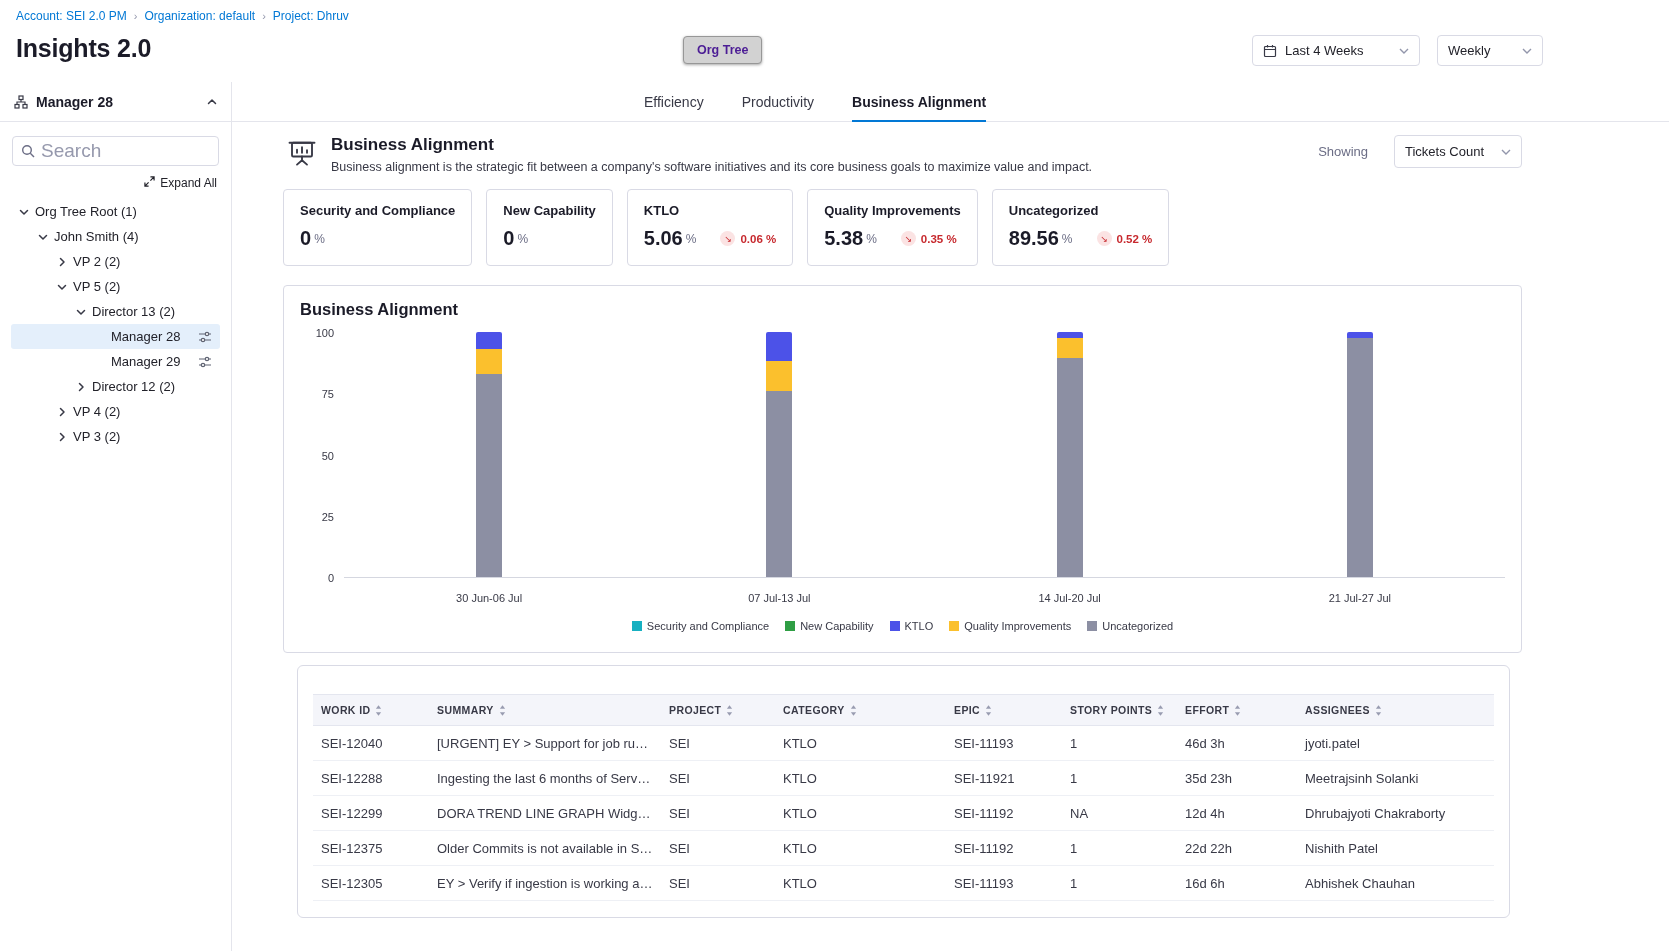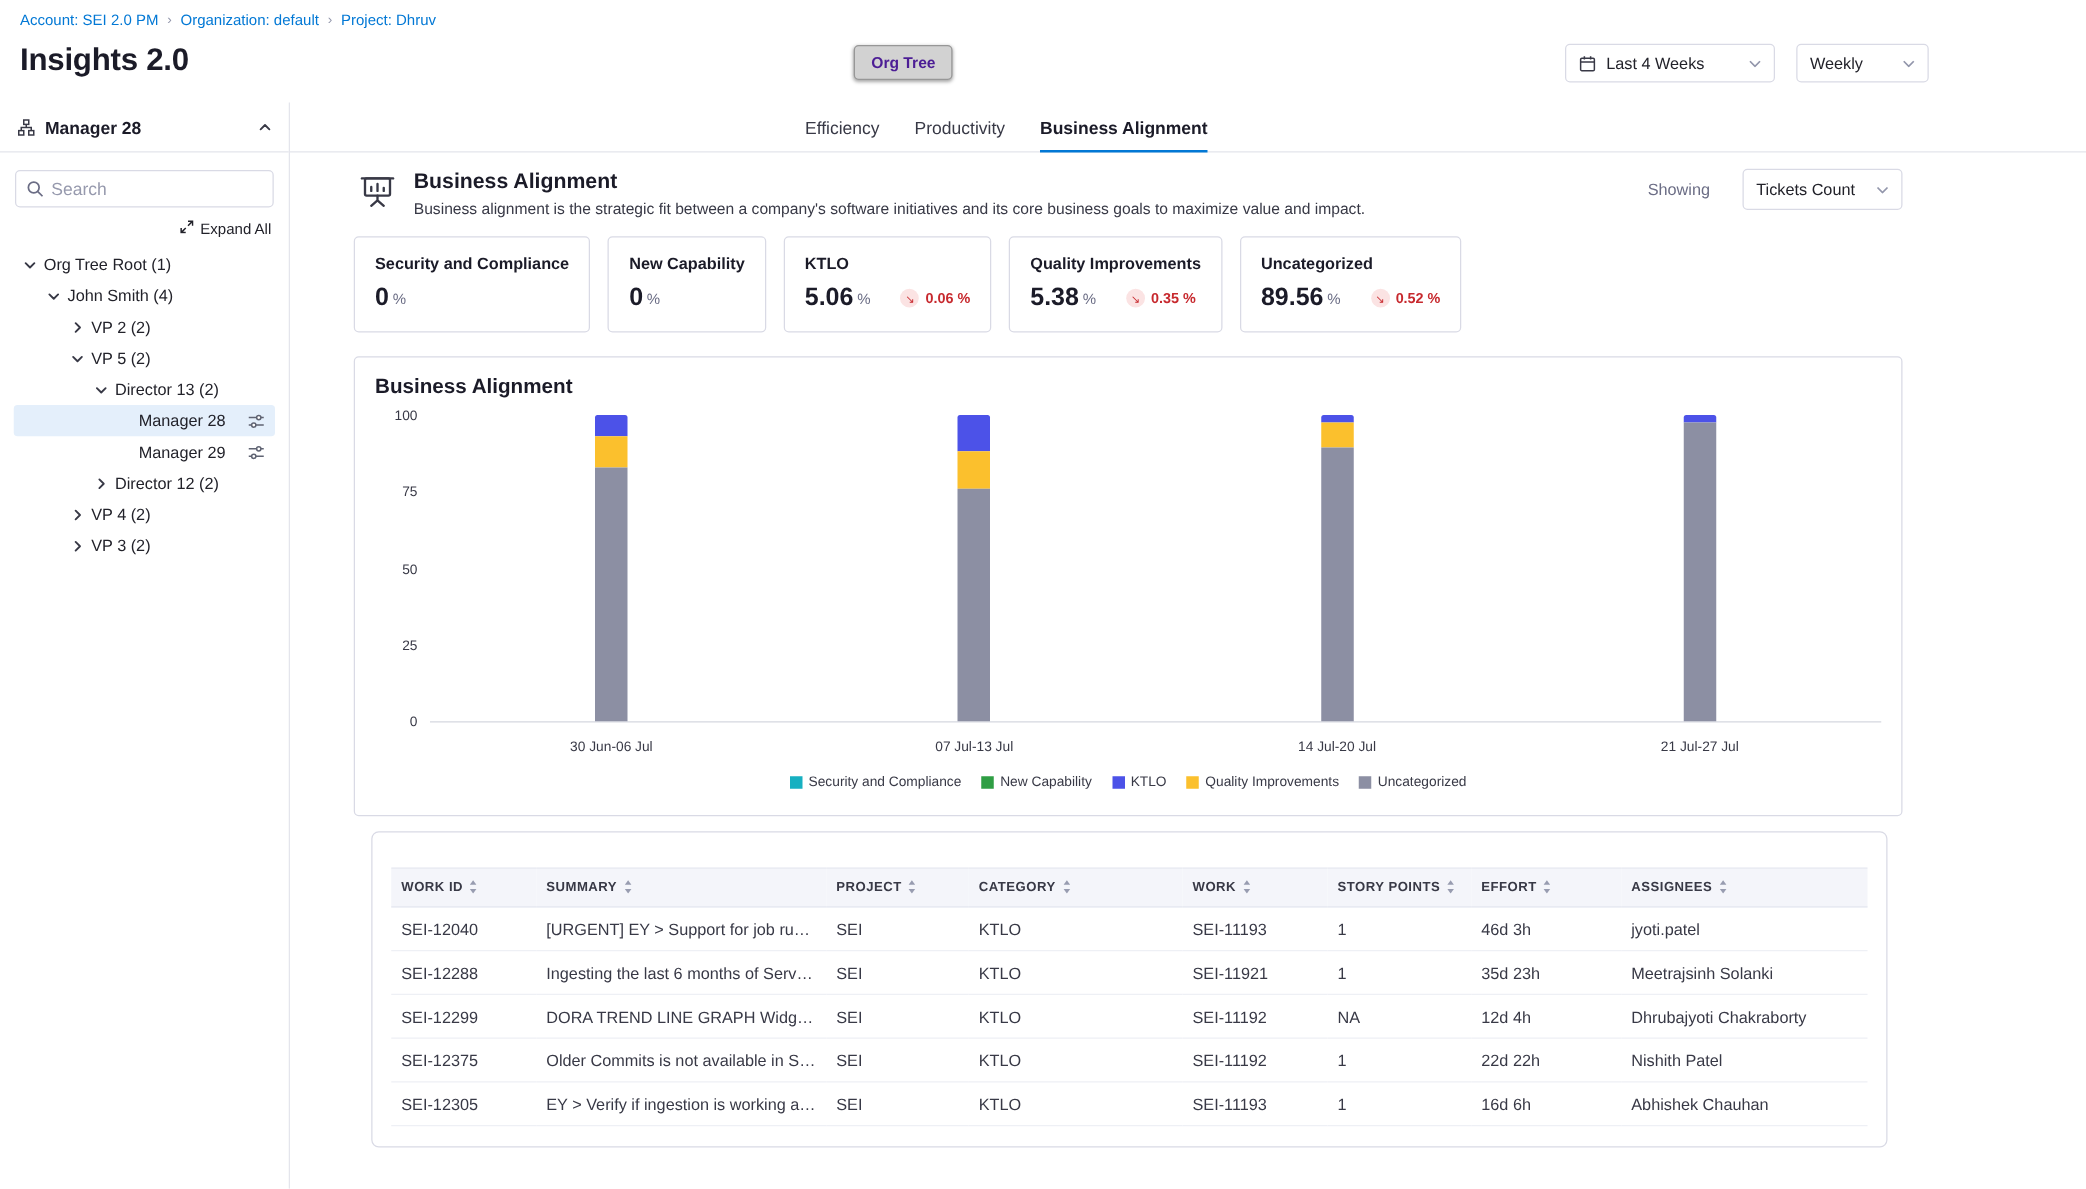--- a/index.html
+++ b/index.html
@@ -27,35 +27,35 @@
   .sidebar { width:232px; border-right:1px solid #e4e5ec; flex-shrink:0; }
   .main { flex:1; min-width:0; }
 
   
   .sb-header { height:40px; border-bottom:1px solid #e4e5ec; display:flex; align-items:center; gap:8px;
     padding:0 14px; font-size:14px; font-weight:700; color:#1b1b28; }
   .sb-collapse { margin-left:auto; color:#383946; cursor:pointer; display:flex; }
   .rot-up svg { transform:rotate(-90deg); }
   .sb-search { margin:14px 12px 0; height:30px; border:1px solid #d9dae5; border-radius:4px; display:flex;
     align-items:center; padding:0 8px; gap:6px; background:#fff; }
-  .sb-search input { border:none; outline:none; flex:1; font-size:14px; font-family:inherit; color:#1d4ed8; min-width:0; background:transparent; }
+  .sb-search input { border:none; outline:none; flex:1; font-size:19px; font-family:inherit; color:#1d4ed8; min-width:0; background:transparent; }
   .sb-search input::placeholder { color:#9699ad; }
   .sb-expand { display:flex; justify-content:flex-end; align-items:flex-start; gap:5px; margin:10px 14px 9px;
     font-size:12px; color:#22222a; cursor:pointer; }
   .tree-row { height:25px; margin:0 11px; display:flex; align-items:center; font-size:13px; color:#22222a;
     border-radius:3px; cursor:pointer; }
   .tree-row.selected { background:#e4effb; }
   .tree-chevron { width:14px; display:flex; justify-content:center; color:#383946; flex-shrink:0; margin-right:4px; }
   .tree-chevron.expanded svg { transform:rotate(90deg); }
   .tree-spacer { width:18px; flex-shrink:0; }
   .tree-label { white-space:nowrap; }
   .tree-filter { margin-left:auto; margin-right:8px; color:#5f6372; display:flex; }
 
   
-  .tabs { height:40px; border-bottom:1px solid #e4e5ec; display:flex; gap:28px; padding-left:412px; }
+  .tabs { height:40px; border-bottom:1px solid #e4e5ec; display:flex; gap:38px; padding-left:412px; }
   .tab { display:flex; align-items:center; font-size:14px; color:#383946; cursor:pointer; position:relative; white-space:nowrap; }
   .tab.active { color:#1b1b28; font-weight:600; }
   .tab.active::after { content:''; position:absolute; left:0; right:0; bottom:-1px; height:2px; background:#0278d5; }
 
   
   .content { padding:13px 0 0 51px; }
   .section-head { display:flex; align-items:flex-start; width:1239px; }
   .icon-box { width:38px; height:38px; margin-right:10px; display:flex; align-items:center; justify-content:center; color:#383946; }
   .sec-title { font-size:17px; font-weight:700; color:#1b1b28; }
   .sec-desc { font-size:12.5px; color:#383946; margin-top:5px; }
@@ -440,21 +440,21 @@
                     <path d="M4 12 1 8h6z" fill="#989cb0"></path>
                   </svg></th>
                 <th style="width: 114px;"><span>PROJECT</span><svg class="sort" width="7" height="11" viewBox="0 0 8 12">
                     <path d="M4 0 7 4H1z" fill="#989cb0"></path>
                     <path d="M4 12 1 8h6z" fill="#989cb0"></path>
                   </svg></th>
                 <th style="width: 171px;"><span>CATEGORY</span><svg class="sort" width="7" height="11" viewBox="0 0 8 12">
                     <path d="M4 0 7 4H1z" fill="#989cb0"></path>
                     <path d="M4 12 1 8h6z" fill="#989cb0"></path>
                   </svg></th>
-                <th style="width: 116px;"><span>WORK</span><svg class="sort" width="7" height="11" viewBox="0 0 8 12">
+                <th style="width: 116px;"><span>EPIC</span><svg class="sort" width="7" height="11" viewBox="0 0 8 12">
                     <path d="M4 0 7 4H1z" fill="#989cb0"></path>
                     <path d="M4 12 1 8h6z" fill="#989cb0"></path>
                   </svg></th>
                 <th style="width: 115px;"><span>STORY POINTS</span><svg class="sort" width="7" height="11" viewBox="0 0 8 12">
                     <path d="M4 0 7 4H1z" fill="#989cb0"></path>
                     <path d="M4 12 1 8h6z" fill="#989cb0"></path>
                   </svg></th>
                 <th style="width: 120px;"><span>EFFORT</span><svg class="sort" width="7" height="11" viewBox="0 0 8 12">
                     <path d="M4 0 7 4H1z" fill="#989cb0"></path>
                     <path d="M4 12 1 8h6z" fill="#989cb0"></path>

